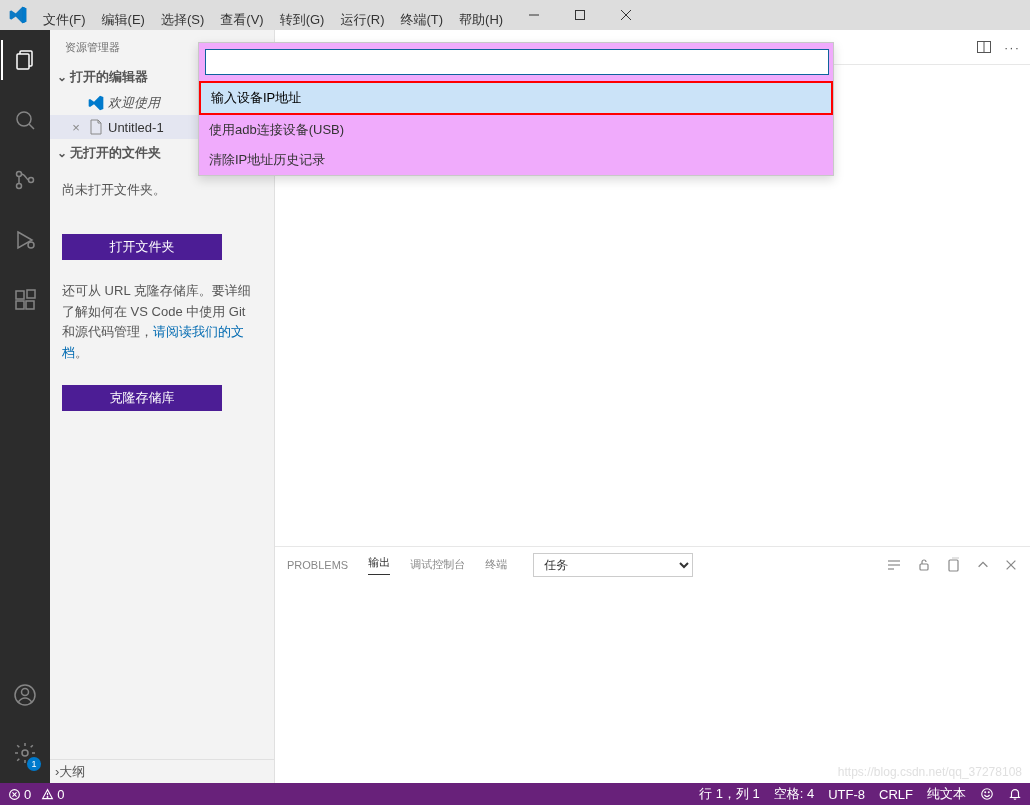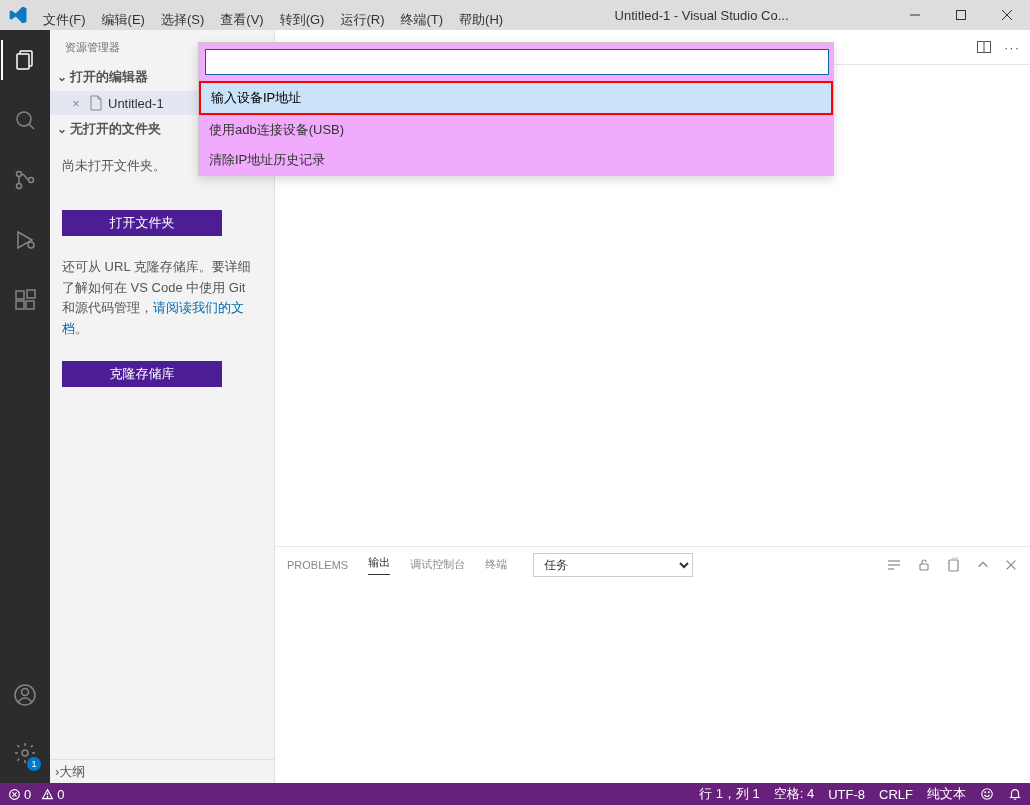--- a/index.html
+++ b/index.html
@@ -75,21 +75,20 @@
   <div class="menus">
     <div class="menu-item">文件(F)</div>
     <div class="menu-item">编辑(E)</div>
     <div class="menu-item">选择(S)</div>
     <div class="menu-item">查看(V)</div>
     <div class="menu-item">转到(G)</div>
     <div class="menu-item">运行(R)</div>
     <div class="menu-item">终端(T)</div>
     <div class="menu-item">帮助(H)</div>
   </div>
-  <div class="title">Untitled-1 - Visual Studio Co...</div>
   <div class="winbtns">
     <div class="winbtn">
         <svg width="10" height="10">
           <line x1="0" y1="5" x2="10" y2="5" stroke="#333" stroke-width="1"></line>
         </svg>
       </div>
     <div class="winbtn">
         <svg width="10" height="10">
           <rect x="0.5" y="0.5" width="9" height="9" stroke="#333" fill="none" stroke-width="1"></rect>
         </svg>
@@ -158,20 +157,29 @@
     </div>
   </div>
 
   <div class="sidebar">
     <div class="side-header">资源管理器</div>
     <div class="side-section-hdr">
       <span class="chev">⌄</span>
       <span>打开的编辑器</span>
     </div>
     <div class="open-editors">
+      <div class="row">
+        <span class="close"></span>
+        <span>
+            <svg class="fileicon" viewBox="0 0 24 24">
+              <path fill="#007ACC" d="M23 3l-5-2-9 9L3 6 1 7v10l2 1 6-4 9 9 5-2V3z"></path>
+            </svg>
+          </span>
+        <span style="font-style:italic">欢迎使用</span>
+      </div>
       <div class="row active">
         <span class="close">×</span>
         <span>
             <svg class="fileicon" viewBox="0 0 16 16" fill="none" stroke="#888">
               <path d="M3 1h7l3 3v11H3z"></path>
               <path d="M10 1v3h3"></path>
             </svg>
           </span>
         <span>Untitled-1</span>
       </div>
@@ -239,20 +247,23 @@
                 <path d="M3 10l5-5 5 5"></path>
               </svg>
             </span>
           <span>
               <svg width="14" height="14" viewBox="0 0 16 16" stroke="#888" stroke-width="1.5">
                 <line x1="3" y1="3" x2="13" y2="13"></line>
                 <line x1="13" y1="3" x2="3" y2="13"></line>
               </svg>
             </span>
         </div>
+      </div>
+      <div class="panel-body">
+        <div class="watermark">https://blog.csdn.net/qq_37278108</div>
       </div>
     </div>
   </div>
 </div>
 
 <div class="statusbar">
   <div class="left">
     <span class="item">
       <svg width="13" height="13" viewBox="0 0 16 16" stroke="#fff" fill="none" stroke-width="1.4">
           <circle cx="8" cy="8" r="6"></circle>

